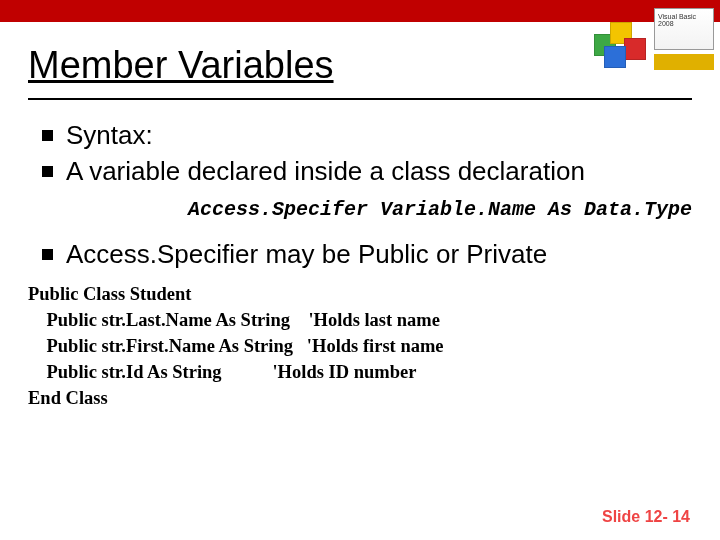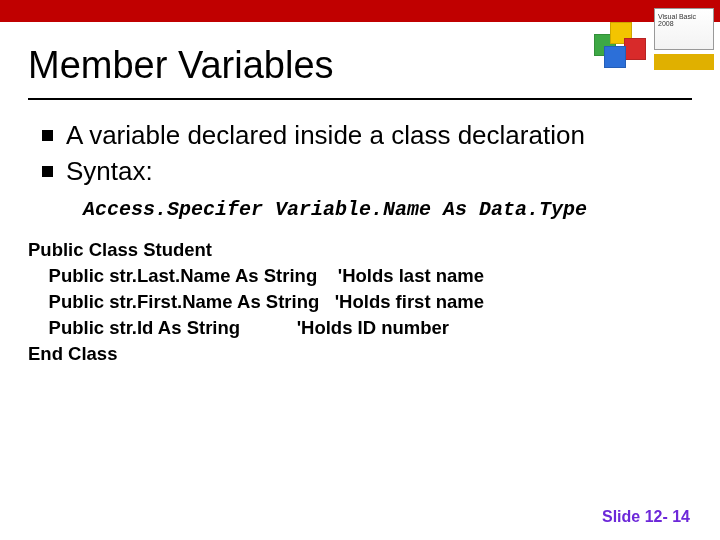--- a/index.html
+++ b/index.html
@@ -65,20 +65,21 @@
     overflow:hidden;
   }
 
   .title {
     position: absolute;
     top: 44px;
     left: 28px;
     font-size: 38px;
     font-weight: 400;
     color: #000;
+    text-decoration: underline;
   }
   .underline {
     position: absolute;
     top: 98px;
     left: 28px;
     width: 664px;
     height: 2px;
     background: #000;
   }
 
@@ -110,24 +111,25 @@
     height: 11px;
     background: #000;
   }
 
   .syntax-line {
     font-family: "Courier New", Courier, monospace;
     font-weight: bold;
     font-style: italic;
     font-size: 20px;
     margin: 1px 0 16px 55px;
+    text-align: right;
   }
 
   pre.code {
-    font-family: Liberation Sans, sans-serif;
+    font-family: Liberation Serif, serif;
     font-weight: bold;
     font-size: 18.5px;
     line-height: 26px;
     margin: 10px 0 0 0;
     white-space: pre;
   }
 
   .footer-left {
     position: absolute;
     bottom: 18px;
@@ -135,21 +137,21 @@
     font-size: 9px;
     color: #000;
     text-decoration: underline;
   }
   .footer-right {
     position: absolute;
     bottom: 14px;
     right: 30px;
     font-size: 16px;
     font-weight: bold;
-    color: #6d28d9;
+    color: #ef4444;
   }
 </style>
 </head>
 <body>
 
 <div class="slide">
 
   <div class="top-bar"></div>
 
   <div class="corner-img">
@@ -164,27 +166,28 @@
       <div>2008</div>
     </div>
     <div class="caption"></div>
   </div>
 
   <div class="title">Member Variables</div>
   <div class="underline"></div>
 
   <div class="body-area">
     <ul class="bullets">
+      <li>Syntax:</li>
       <li>A variable declared inside a class declaration</li>
-      <li>Syntax:</li>
     </ul>
 
     <div class="syntax-line">Access.Specifer Variable.Name As Data.Type</div>
 
     <ul class="bullets">
+      <li>Access.Specifier may be Public or Private</li>
     </ul>
 
     <pre class="code">Public Class Student
     Public str.Last.Name As String    'Holds last name
     Public str.First.Name As String   'Holds first name
     Public str.Id As String           'Holds ID number
 End Class</pre>
   </div>
 
   <div class="footer-right">Slide 12- 14</div>

